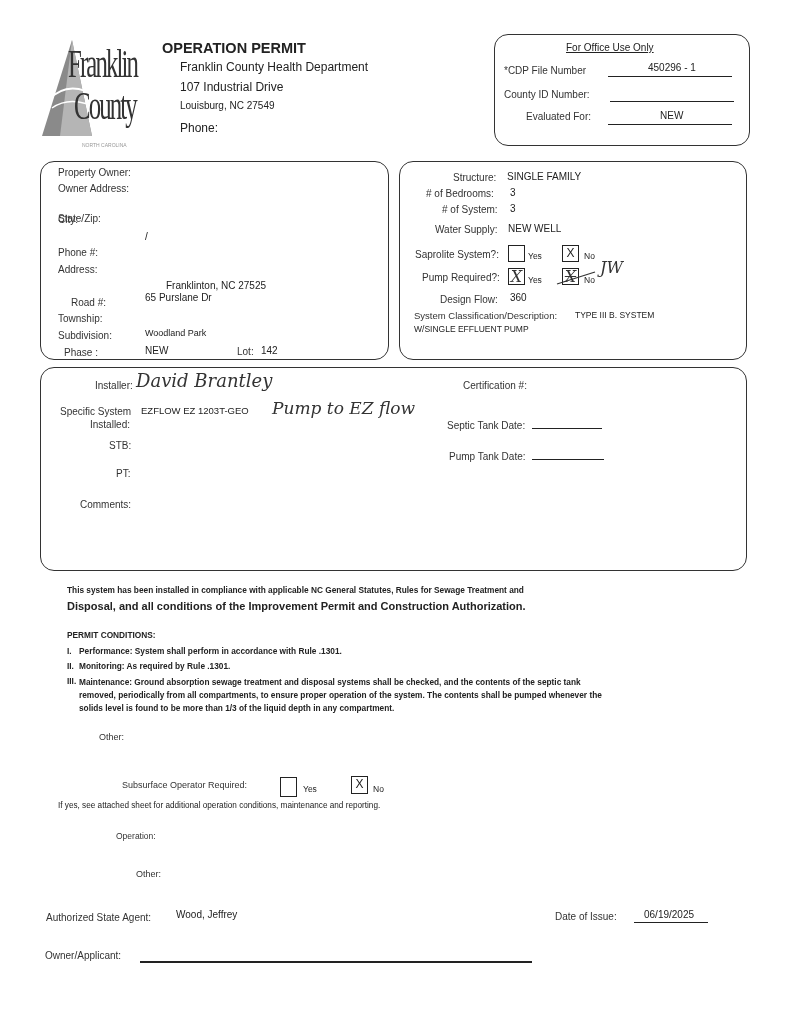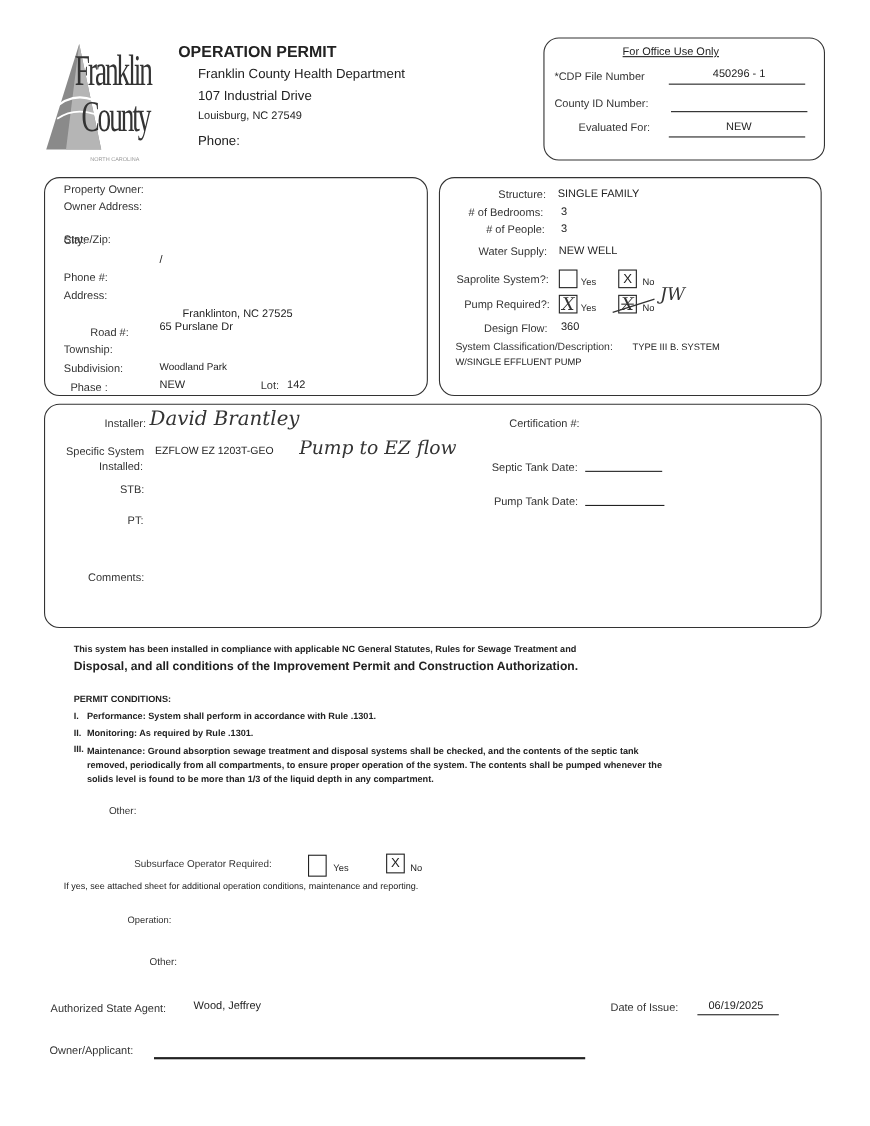--- a/index.html
+++ b/index.html
@@ -51,35 +51,35 @@
 <div class="box" style="left:40px; top:161px; width:347px; height:197px;"></div>
 <div class="abs lbl" style="left:58px; top:167px;">Property Owner:</div>
 <div class="abs lbl" style="left:58px; top:183px;">Owner Address:</div>
 <div class="abs lbl" style="left:58px; top:214px;">City:</div>
 <div class="abs lbl" style="left:58px; top:213px;text-align:center;">State/Zip:</div>
 <div class="abs val" style="left:145px; top:231px;">/</div>
 <div class="abs lbl" style="left:58px; top:247px;">Phone #:</div>
 <div class="abs lbl" style="left:58px; top:264px;">Address:</div>
 <div class="abs val" style="left:145px; top:264px;margin-top:28px;">65 Purslane Dr</div>
 <div class="abs val" style="left:145px; top:280px;margin-left:21px;">Franklinton, NC 27525</div>
-<div class="abs lbl" style="left:69px; top:297px;padding-left:13px;">Road #:</div>
+<div class="abs lbl" style="left:58px; top:297px;padding-left:13px;">Road #:</div>
 <div class="abs lbl" style="left:58px; top:313px;">Township:</div>
 <div class="abs lbl" style="left:58px; top:330px;">Subdivision:</div>
 <div class="abs val" style="left:145px; top:328px; font-size:9px;">Woodland Park</div>
 <div class="abs lbl" style="left:64px; top:347px;">Phase :</div>
 <div class="abs val" style="left:145px; top:345px;">NEW</div>
 <div class="abs lbl" style="left:237px; top:346px;">Lot:</div>
 <div class="abs val" style="left:261px; top:345px;">142</div>
 
 <div class="box" style="left:399px; top:161px; width:346px; height:197px;"></div>
 <div class="abs lbl" style="left:453px; top:172px;">Structure:</div>
 <div class="abs val" style="left:507px; top:171px;">SINGLE FAMILY</div>
 <div class="abs lbl" style="left:426px; top:188px;"># of Bedrooms:</div>
 <div class="abs val" style="left:510px; top:187px;">3</div>
-<div class="abs lbl" style="left:442px; top:204px;"># of People:</div>
+<div class="abs lbl" style="left:442px; top:204px;"># of System:</div>
 <div class="abs val" style="left:510px; top:203px;">3</div>
 <div class="abs lbl" style="left:435px; top:224px;">Water Supply:</div>
 <div class="abs val" style="left:508px; top:223px;">NEW WELL</div>
 
 <div class="abs lbl" style="left:415px; top:249px;">Saprolite System?:</div>
 <div class="chk" style="left:508px; top:245px;"></div>
 <div class="abs fine" style="left:528px; top:251px;">Yes</div>
 <div class="chk" style="left:562px; top:245px;">X</div>
 <div class="abs fine" style="left:584px; top:251px;">No</div>
 
@@ -109,21 +109,21 @@
 <div class="abs" style="left:141px; top:405px; font-size:9.5px;">EZFLOW EZ 1203T-GEO</div>
 <div class="abs hand" style="left:272px; top:398px; font-size:17px;">Pump to EZ flow</div>
 
 <div class="abs lbl" style="left:447px; top:420px;">Septic Tank Date:</div>
 <div class="uline" style="left:532px; top:428px; width:70px;"></div>
 <div class="abs lbl" style="left:449px; top:451px;">Pump Tank Date:</div>
 <div class="uline" style="left:532px; top:459px; width:72px;"></div>
 
 <div class="abs lbl" style="left:109px; top:440px;">STB:</div>
 <div class="abs lbl" style="left:116px; top:468px;">PT:</div>
-<div class="abs lbl" style="left:80px; top:520px;">Comments:</div>
+<div class="abs lbl" style="left:80px; top:499px;">Comments:</div>
 
 <div class="abs bold" style="left:67px; top:585px; font-size:8.3px;">This system has been installed in compliance with applicable NC General Statutes, Rules for Sewage Treatment and</div>
 <div class="abs bold" style="left:67px; top:600px; font-size:11px;">Disposal, and all conditions of the Improvement Permit and Construction Authorization.</div>
 
 <div class="abs bold" style="left:67px; top:630px; font-size:8.3px;">PERMIT CONDITIONS:</div>
 <div class="abs bold" style="left:67px; top:646px; font-size:8.3px;">I.</div>
 <div class="abs bold" style="left:79px; top:646px; font-size:8.3px;">Performance: System shall perform in accordance with Rule .1301.</div>
 <div class="abs bold" style="left:67px; top:661px; font-size:8.3px;">II.</div>
 <div class="abs bold" style="left:79px; top:661px; font-size:8.3px;">Monitoring: As required by Rule .1301.</div>
 <div class="abs bold" style="left:67px; top:676px; font-size:8.3px;">III.</div>

